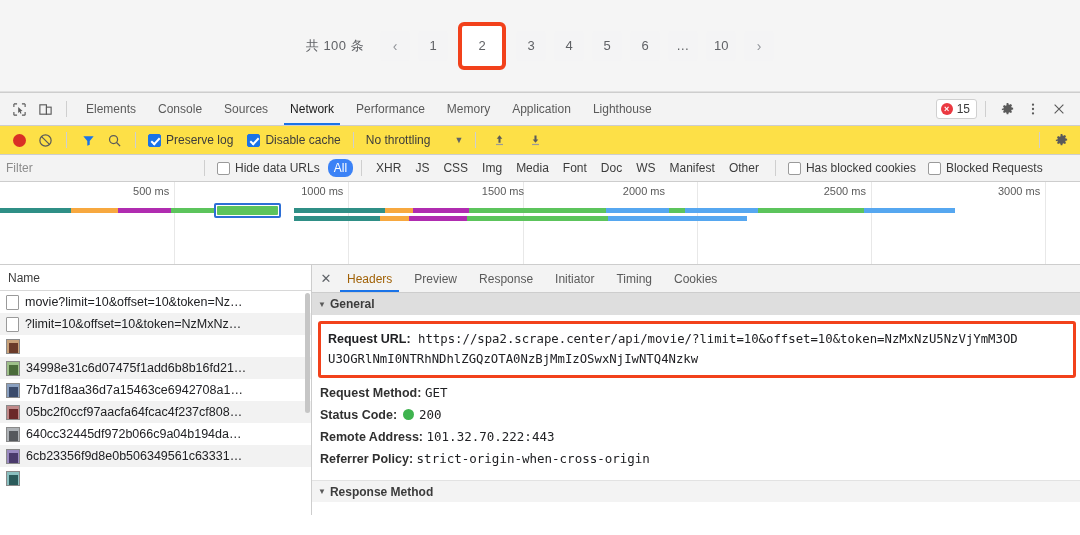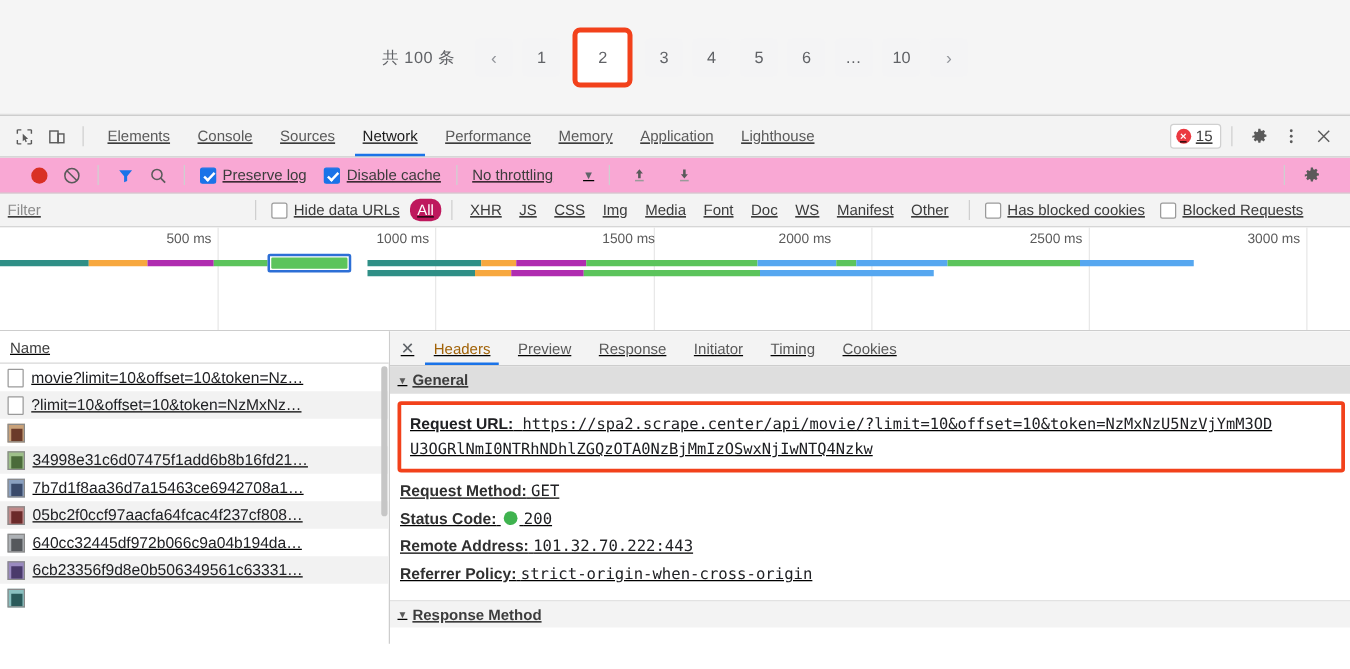--- a/index.html
+++ b/index.html
@@ -35,21 +35,21 @@
   .pg.active-wrap {
     position: relative;
     width: 48px; height: 48px;
     border: 4px solid #f2411b; border-radius: 6px;
     background: #ffffff;
     display: flex; align-items: center; justify-content: center;
     margin: 0 2px;
   }
 
   
-  .devtools { border-top: 1px solid #cdcdcd; text-decoration: underline; }
+  .devtools { border-top: 1px solid #cdcdcd; }
 
   .dt-tabbar {
     height: 33px; background: #f3f3f3;
     border-bottom: 1px solid #cdcdcd;
     display: flex; align-items: center; padding: 0 6px;
     position: relative;
   }
   .icon-btn {
     width: 26px; height: 26px; display: flex; align-items: center;
     justify-content: center; cursor: pointer; flex: none;
@@ -69,22 +69,22 @@
     display: flex; align-items: center; gap: 4px;
     border: 1px solid #d0d0d0; border-radius: 3px; background: #fff;
     height: 20px; padding: 0 6px 0 4px; font-size: 12px; color: #3c3c3c;
   }
   .err-dot {
     width: 12px; height: 12px; border-radius: 50%; background: #eb3941;
     color: #fff; font-size: 9px; line-height: 12px; text-align: center; font-weight: bold;
   }
 
   .dt-toolbar {
-    height: 29px; background: #f9a8d4; border-bottom: 1px solid #cdcdcd;
-    display: flex; align-items: center; padding: 0 18px;
+    height: 29px; background: #fde047; border-bottom: 1px solid #cdcdcd;
+    display: flex; align-items: center; padding: 0 6px;
   }
   .rec-dot { width: 13px; height: 13px; border-radius: 50%; background: #d93025; }
   .cb-label { display: flex; align-items: center; gap: 5px; font-size: 12px; color: #3c3c3c; cursor: pointer; white-space: nowrap; }
   .cb {
     width: 13px; height: 13px; border: 1px solid #9a9a9a; border-radius: 2px;
     background: #fff; flex: none; position: relative;
   }
   .cb.checked { background: #1a73e8; border-color: #1a73e8; }
   .cb.checked::after {
     content: ""; position: absolute; left: 4px; top: 1px; width: 3px; height: 7px;
@@ -103,21 +103,21 @@
   .filter-input {
     width: 190px; height: 19px; margin-left: 6px; border: none; outline: none;
     background: transparent; font-size: 12px; color: #3c3c3c;
     font-family: "Liberation Sans", sans-serif;
   }
   .filter-input::placeholder { color: #8c8c8c; }
   .ftype {
     font-size: 12px; color: #3c3c3c; padding: 2px 6px; border-radius: 8px;
     cursor: pointer; white-space: nowrap;
   }
-  .ftype.selected { background: #be185d; color: #ffffff; }
+  .ftype.selected { background: #3b82f6; color: #ffffff; }
 
   
   .overview { height: 83px; background: #ffffff; border-bottom: 1px solid #cdcdcd; position: relative; }
   .ruler { position: absolute; inset: 0; }
   .gridline { position: absolute; top: 0; bottom: 0; width: 1px; background: #e8e8e8; }
   .tick-label {
     position: absolute; top: 3px; font-size: 11px; color: #5a5a5a;
     transform: translateX(-100%); padding-right: 5px; white-space: nowrap;
   }
   .bar-seg { position: absolute; top: 0; height: 5px; }

